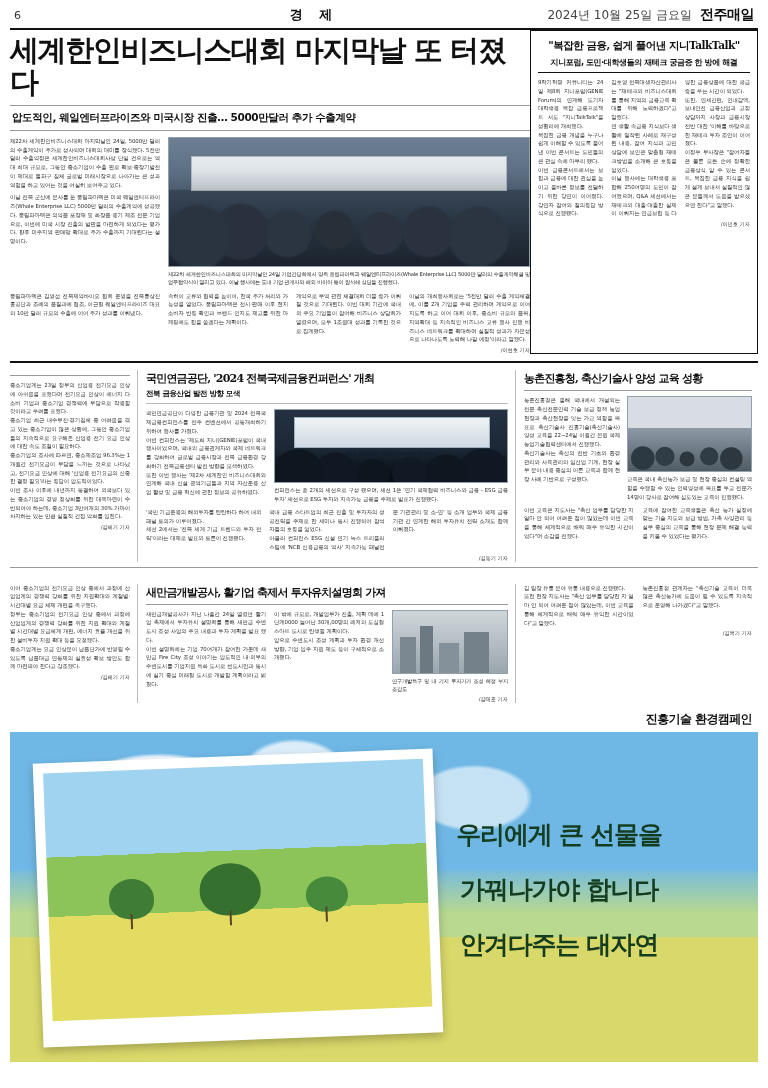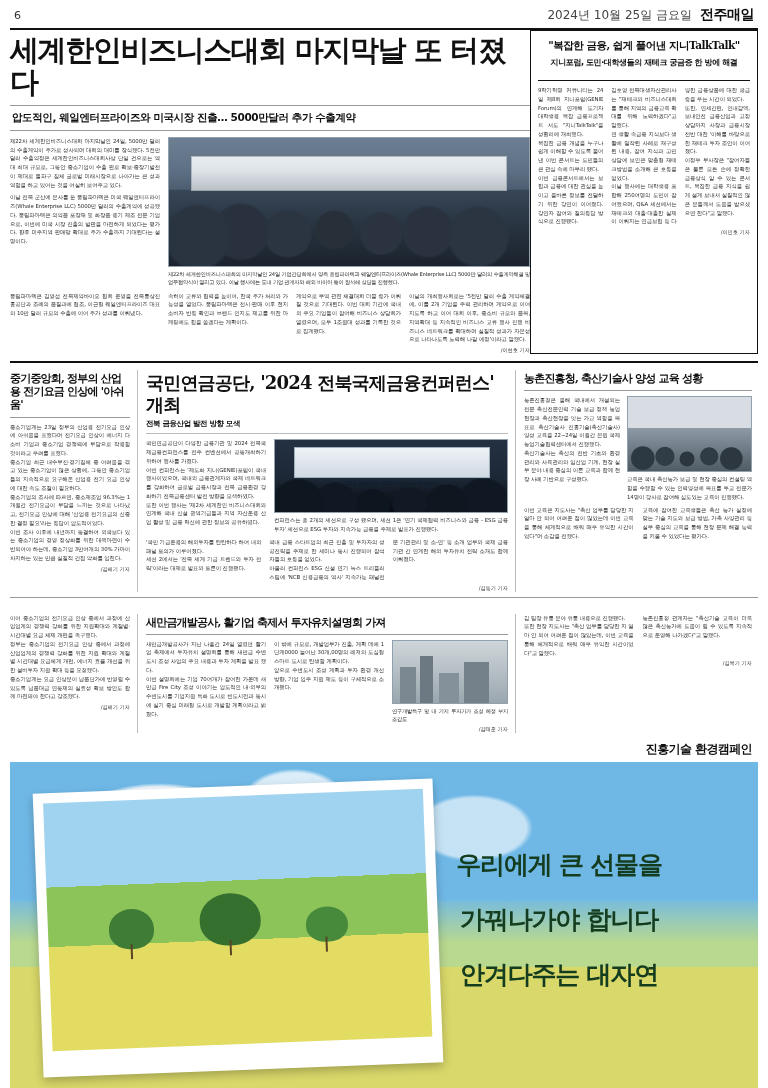--- a/index.html
+++ b/index.html
@@ -54,34 +54,34 @@
   }
   .photo-meeting .banner{position:absolute;top:14%;left:6%;right:6%;height:26%;
     background:linear-gradient(#e7ecef,#cfd7dd);border:1px solid #b0b9c0;}
   .cap-line{font-size:5.2px;line-height:1.6;color:#222;margin-top:3px;letter-spacing:-0.2px;text-align:justify;}
 
   
   .sidebox{width:228px;border:1px solid #111;padding:6px 7px;box-sizing:border-box;}
   .sidebox .q{text-align:center;font-weight:bold;font-size:10.5px;letter-spacing:-0.5px;
     font-family:"DejaVu Serif","Liberation Serif",serif;margin:2px 0 4px;}
   .sidebox .sub{text-align:center;font-size:8px;font-weight:bold;letter-spacing:-0.4px;
-    border-bottom:1px solid #111;padding-bottom:12px;margin-bottom:5px;}
+    border-bottom:1px solid #111;padding-bottom:4px;margin-bottom:5px;}
   .byline{font-size:5.2px;text-align:right;color:#333;margin-top:3px;}
 
   
   .hr-thick{border-top:2px solid #111;margin:7px 0 0 0;}
   .hr-thin{border-top:1px solid #999;margin:5px 0;}
 
   .mid-zone{display:flex;gap:8px;margin-top:7px;}
   .mz-col{box-sizing:border-box;}
   .mz-a{width:128px;border-right:1px solid #bbb;padding-right:7px;}
   .mz-b{width:370px;border-right:1px solid #bbb;padding-right:7px;}
   .mz-c{width:228px;}
 
-  .arttitle{font-size:18px;font-weight:bold;letter-spacing:-0.8px;
+  .arttitle{font-size:11px;font-weight:bold;letter-spacing:-0.8px;
     font-family:"DejaVu Serif","Liberation Serif",serif;line-height:1.2;margin:2px 0 4px;}
   .arttitle.sm{font-size:11px;}
   .artsub{font-size:7.5px;font-weight:bold;letter-spacing:-0.4px;margin-bottom:5px;
     border-bottom:1px solid #bbb;padding-bottom:4px;}
 
   .photo-conf{height:72px;background:linear-gradient(#243142,#16202c);position:relative;overflow:hidden;}
   .photo-conf .screen{position:absolute;left:8%;top:10%;width:84%;height:40%;
     background:linear-gradient(#eef3f6,#cfd9e2);border:1px solid #9fb0bf;}
   .photo-conf .screen .t{font-size:5px;text-align:center;color:#123;margin-top:16%;font-weight:bold;}
   .photo-conf .aud{position:absolute;left:0;right:0;bottom:0;height:46%;
@@ -136,20 +136,21 @@
   .env-text div{font-family:"DejaVu Serif","Liberation Serif",serif;font-size:25px;
     letter-spacing:-1.2px;color:#143c1f;margin-bottom:22px;font-weight:bold;}
 </style>
 </head>
 <body>
 
 <div class="page">
 
   <div class="masthead">
     <div class="mast-page">6</div>
+    <div class="mast-center">경 제</div>
     <div class="mast-right">
       <div class="mast-date">2024년 10월 25일 금요일</div>
       <div class="mast-title">전주매일</div>
     </div>
   </div>
 
   <div class="headline-zone">
     <div class="headline-left">
       <div class="headline">세계한인비즈니스대회 마지막날 또 터졌다</div>
       <div class="subhead">압도적인, 웨일엔터프라이즈와 미국시장 진출… 5000만달러 추가 수출계약</div>
@@ -200,21 +201,20 @@
       </div>
       <div class="byline">/이민호 기자</div>
     </div>
   </div>
 
   <div class="hr-thick"></div>
 
   <div class="mid-zone">
 
     <div class="mz-col mz-a">
-      <div class="arttitle sm">중기중앙회, 정부의 산업용 전기요금 인상에 '아쉬움'</div>
       <div class="hr-thin"></div>
       <div class="col">
         <div>중소기업계는 23일 정부의 산업용 전기요금 인상에 아쉬움을 표했다며 전기요금 인상이 에너지 다소비 기업과 중소기업 경쟁력에 부담으로 작용할 것이라고 우려를 표했다.</div>
         <div>중소기업 최근 내수부진·경기침체 중 어려움을 겪고 있는 중소기업이 많은 상황에, 그동안 중소기업들의 지속적으로 요구해온 산업용 전기 요금 인상에 대한 속도 조절이 필요하다.</div>
         <div>중소기업의 조사에 따르면, 중소제조업 96.3%는 1개월간 전기요금이 부담을 느끼는 것으로 나타났고, 전기요금 인상에 대해 '산업용 전기요금의 신중한 결정 필요'라는 응답이 압도적이었다.</div>
         <div>이번 조사 이후에 내년까지 동결하여 외국보다 있는 중소기업의 경영 정상화를 위한 대책마련이 수반되어야 하는데, 중소기업 3만여개의 30% 가까이 차지하는 있는 만큼 실질적 간접 악화를 입힌다.</div>
       </div>
       <div class="byline">/김해기 기자</div>
     </div>
 

